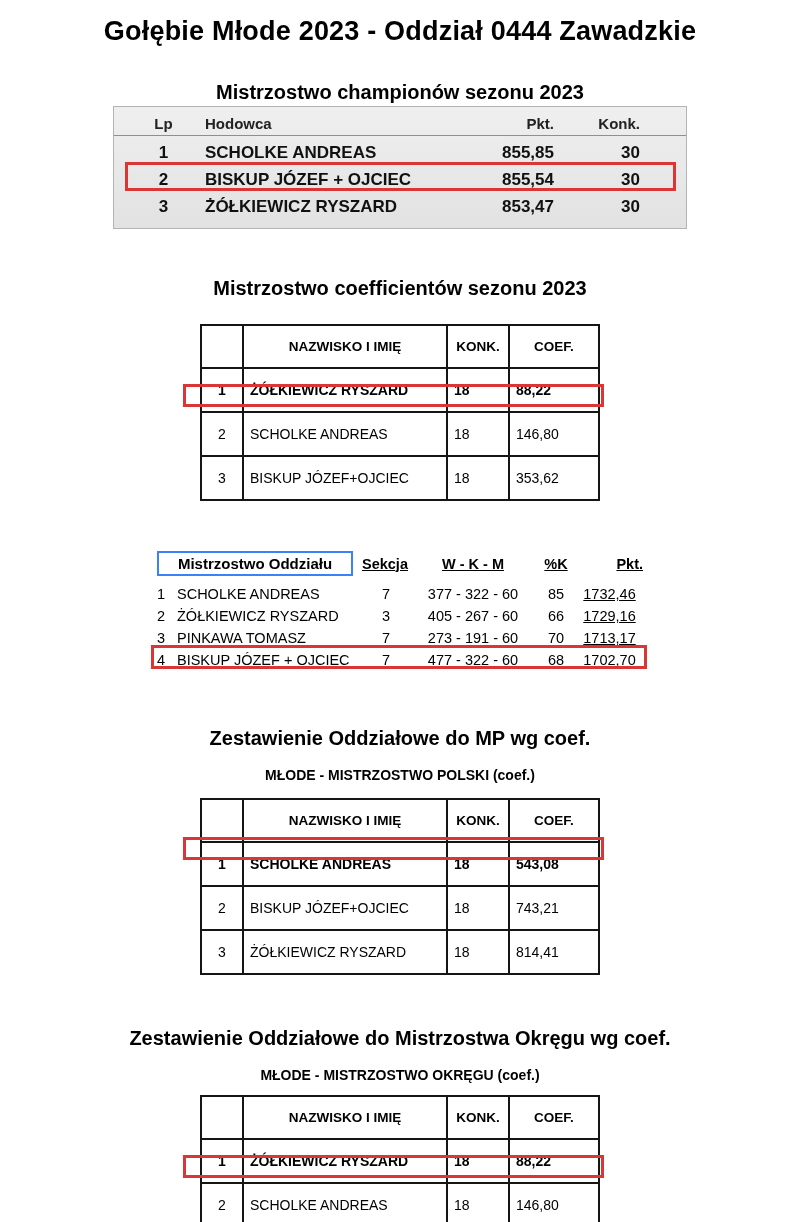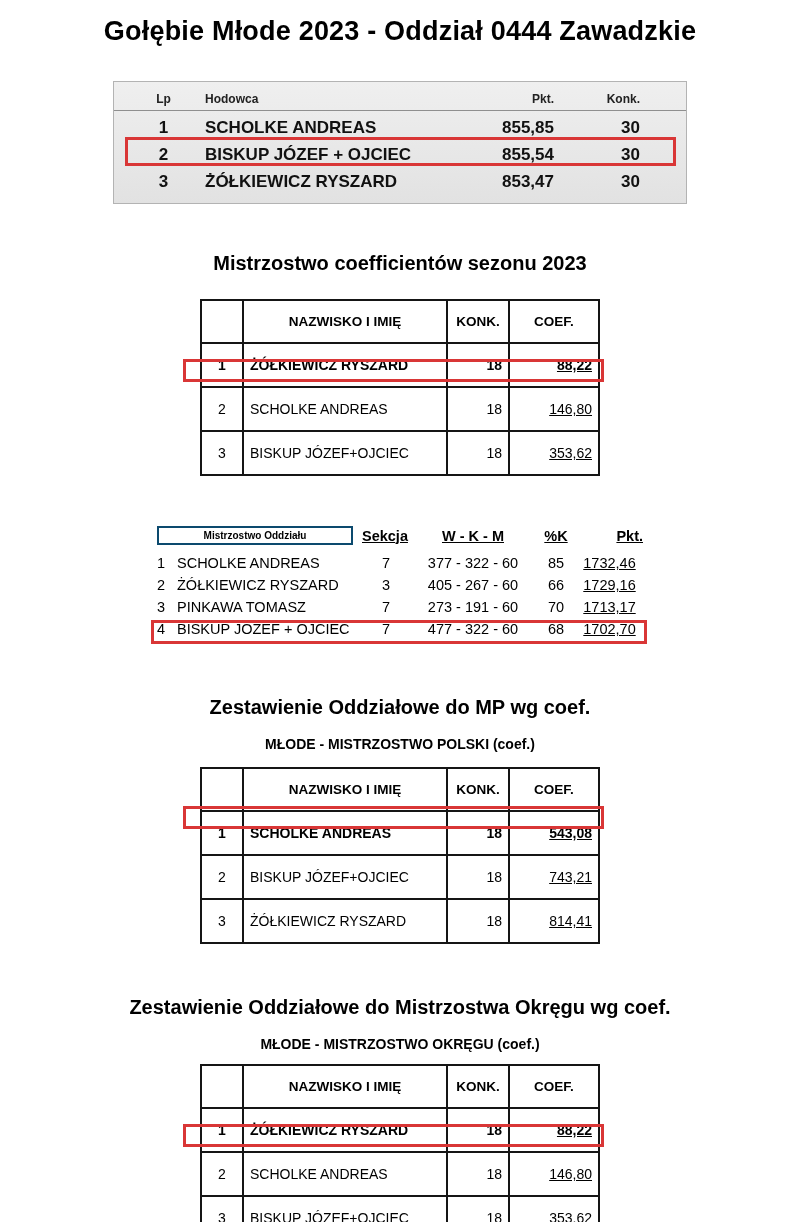--- a/index.html
+++ b/index.html
@@ -28,38 +28,38 @@
   .sec4 .tblwrap { margin-top: 15px; }
   .sec5 .tblwrap { margin-top: 12px; }
 
   
   .t1 { width: 574px; background: linear-gradient(#efefef, #e2e2e2); border: 1px solid #b3b3b3; padding: 5px 0 8px; }
   .t1row { display: flex; align-items: center; height: 27px; font-weight: bold; font-size: 17px; padding: 0 46px 0 22px; color: #111; }
   .t1row .c1 { width: 55px; text-align: center; }
   .t1row .c2 { flex: 1; padding-left: 14px; }
   .t1row .c3 { width: 122px; text-align: right; }
   .t1row .c4 { width: 86px; text-align: right; }
-  .t1head { font-size: 12px; height: 24px; border-bottom: 1px solid #8f8f8f; margin-bottom: 3px; color: #222; }
+  .t1head { font-size: 15px; height: 24px; border-bottom: 1px solid #8f8f8f; margin-bottom: 3px; color: #222; }
 
   
   .btable { border-collapse: collapse; font-size: 14px; background: #fff; }
   .btable th, .btable td { border: 2px solid #151515; padding: 13px 6px; height: 21px; }
   .btable th { font-weight: bold; text-align: center; font-size: 13.5px; }
   .w-lp { width: 42px; } .w-name { width: 204px; } .w-konk { width: 62px; } .w-coef { width: 90px; }
   .c-lp { text-align: center; }
   .c-name { text-align: left; padding-left: 8px; }
-  .c-konk { text-align: right; }
-  .c-coef { text-align: right; padding-right: 9px; text-decoration: underline; }
+  .c-konk { text-align: left; }
+  .c-coef { text-align: left; padding-right: 9px; }
   .boldrow td { font-weight: bold; }
 
   
   .t3 { width: 486px; font-size: 14.5px; }
   .t3head { display: flex; align-items: center; font-weight: bold; margin-bottom: 7px; }
   .h-name { width: 205px; }
-  .mo-box { display: inline-block; border: 2px solid #0c4a6e; padding: 2px 0; width: 196px; text-align: center; font-size: 10px; }
+  .mo-box { display: inline-block; border: 2px solid #3b82f6; padding: 2px 0; width: 196px; text-align: center; font-size: 15px; }
   .h-sekcja { width: 48px; text-align: left; text-decoration: underline; }
   .h-wkm { width: 126px; text-align: center; text-decoration: underline; }
   .h-pk { width: 40px; text-align: center; text-decoration: underline; }
   .h-pkt { width: 67px; text-align: right; text-decoration: underline; }
   .t3row { display: flex; height: 22px; align-items: center; }
   .r-lp { width: 20px; }
   .r-name { width: 185px; }
   .r-sekcja { width: 48px; text-align: center; }
   .r-wkm { width: 126px; text-align: center; }
   .r-pk { width: 40px; text-align: center; }
@@ -76,20 +76,21 @@
   .photo svg { display: block; }
 </style>
 </head>
 <body>
 
 <div class="page">
 
   <h1>Gołębie Młode 2023 - Oddział 0444 Zawadzkie</h1>
 
   <section class="sec1">
+    <h2>Mistrzostwo championów sezonu 2023</h2>
     <div class="tblwrap">
       <div class="t1">
         <div class="t1row t1head">
           <span class="c1">Lp</span>
           <span class="c2">Hodowca</span>
           <span class="c3">Pkt.</span>
           <span class="c4">Konk.</span>
         </div>
         <div class="t1row">
           <span class="c1">1</span>

